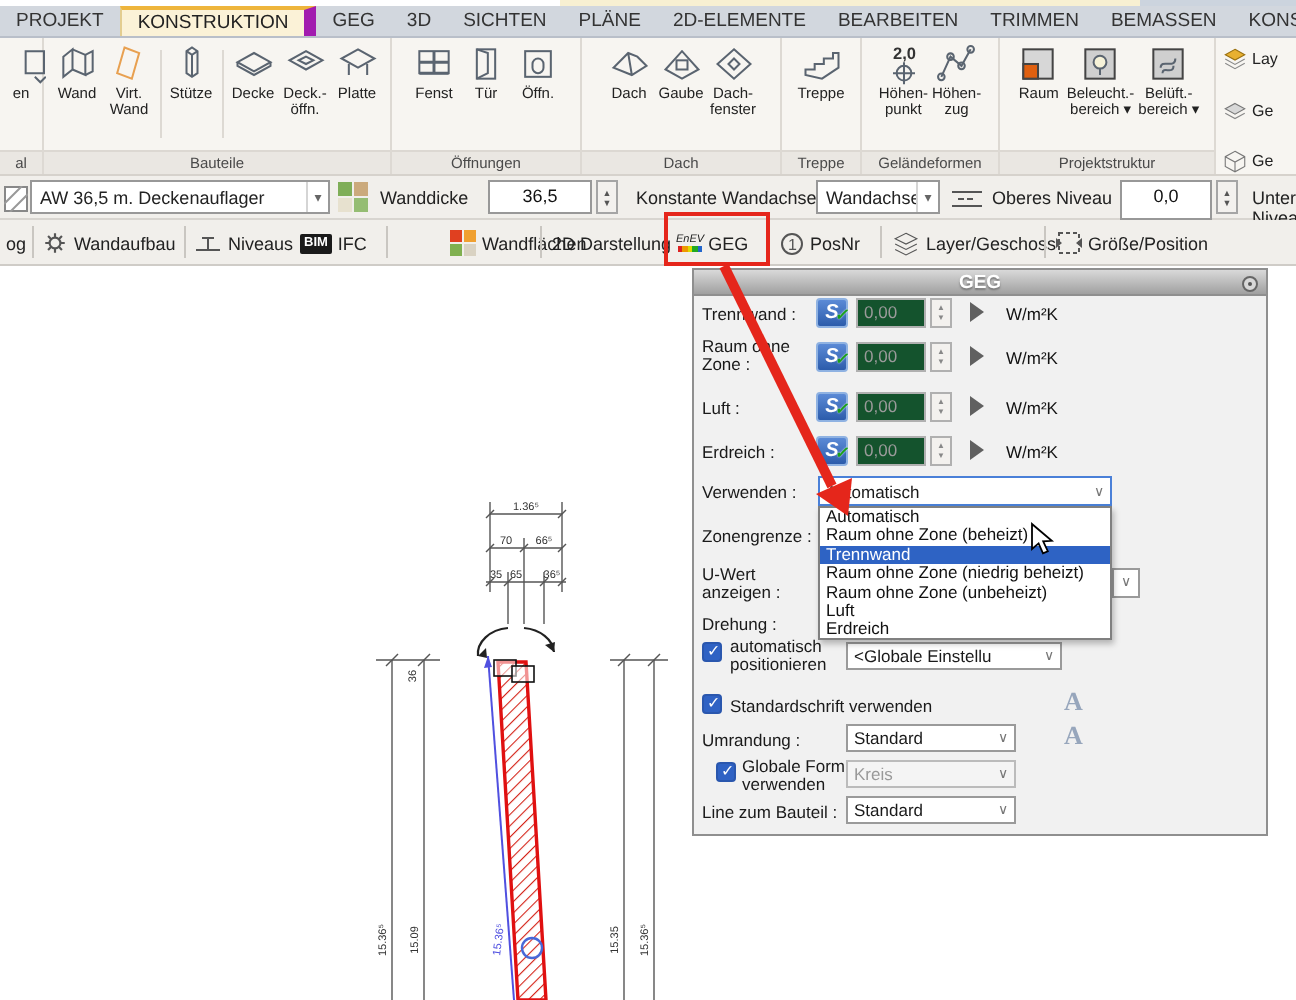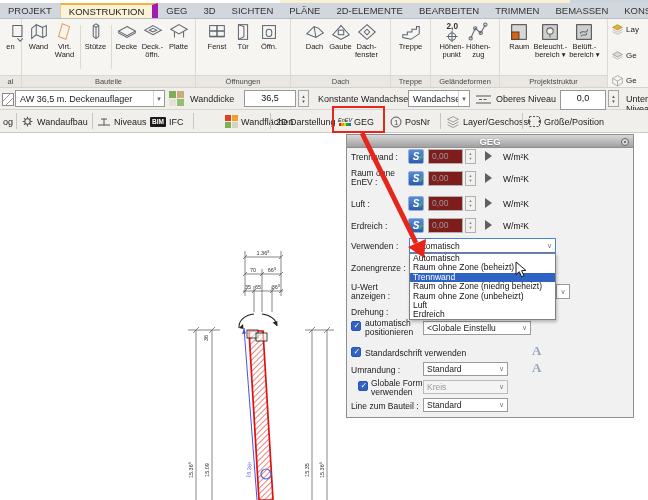--- a/index.html
+++ b/index.html
@@ -49,21 +49,21 @@
   .canvas { position:absolute; left:0; top:133px; width:648px; height:367px; background:#fff; }
 
   
   .panel { position:absolute; left:346px; top:134px; width:288px; height:284px; background:#f1f1f1; border:1px solid #8f8f8f; z-index:5; font-size:8.5px; color:#1a1a1a; }
   .phead { position:absolute; left:0; top:0; width:100%; height:13px; background:linear-gradient(#d9d9d9,#a0a0a0); border-bottom:1px solid #8f8f8f; text-align:center; font-size:9.5px; font-weight:bold; color:#fff; text-shadow:0 1px 1px #777; line-height:13px; }
   .pin { position:absolute; right:4px; top:2.5px; width:8px; height:8px; border:1px solid #666; border-radius:50%; background:#d8d8d8; }
   .pin:after { content:""; position:absolute; left:2px; top:2px; width:2px; height:2px; background:#555; border-radius:50%; }
   .plbl { position:absolute; white-space:nowrap; }
   .sbtn { position:absolute; width:16px; height:15px; background:linear-gradient(#5b8ad6,#2c5cab); border:1px solid #8fb2e2; border-radius:2px; color:#fff; font-weight:bold; font-style:italic; font-size:10px; text-align:center; line-height:14px; }
   .sbtn:after { content:"✓"; position:absolute; right:-1px; bottom:-2px; color:#17a017; font-size:8px; font-weight:bold; text-shadow:0 0 1px #fff; }
-  .pval { position:absolute; width:35px; height:15px; background:#7f1d1d; border:1px solid #b0b0b0; color:#9a9a9a; font-size:8.5px; text-align:left; padding-left:3px; line-height:13px; }
+  .pval { position:absolute; width:35px; height:15px; background:#14532d; border:1px solid #b0b0b0; color:#9a9a9a; font-size:8.5px; text-align:left; padding-left:3px; line-height:13px; }
   .pspin { position:absolute; width:11px; height:15px; background:#f3f1ee; border:1px solid #b0b0b0; display:flex; flex-direction:column; align-items:center; justify-content:center; font-size:4px; color:#888; line-height:4.5px; }
   .pplay { position:absolute; width:0; height:0; border-left:7px solid #606060; border-top:5px solid transparent; border-bottom:5px solid transparent; }
   .punit { position:absolute; white-space:nowrap; color:#111; }
   .pcombo { position:absolute; background:#fff; border:1px solid #9a9a9a; display:flex; align-items:center; font-size:8.5px; }
   .pcombo .ctext { flex:1; padding-left:3px; white-space:nowrap; overflow:hidden; }
   .pcombo .chev { width:11px; text-align:center; color:#777; font-size:7px; }
   .pcombo.focus { border-color:#4a80d8; }
   .pcombo.disabled { background:#f4f4f4; color:#999; border-color:#bbb; }
   .chk { position:absolute; width:10px; height:10px; background:#2f62c4; border:1px solid #2a57ae; border-radius:2px; }
   .chk:after { content:"✓"; position:absolute; left:1.5px; top:-1.5px; color:#fff; font-size:8px; }
@@ -506,21 +506,21 @@
     <div class="sbtn" style="left:61px;top:14px;">S</div>
     <div class="pval" style="left:81px;top:14px;">0,00</div>
     <div class="pspin" style="left:118px;top:14px;">
         <span>▲</span>
         <span>▼</span>
       </div>
     <div class="pplay" style="left:138px;top:16px;"></div>
     <span class="punit" style="left:156px;top:17px;">W/m²K</span>
 
     <span class="plbl" style="left:4px;top:33px;">Raum ohne</span>
-    <span class="plbl" style="left:4px;top:42px;">EnEV :</span>
+    <span class="plbl" style="left:4px;top:42px;">Zone :</span>
     <div class="sbtn" style="left:61px;top:36px;">S</div>
     <div class="pval" style="left:81px;top:36px;">0,00</div>
     <div class="pspin" style="left:118px;top:36px;">
         <span>▲</span>
         <span>▼</span>
       </div>
     <div class="pplay" style="left:138px;top:38px;"></div>
     <span class="punit" style="left:156px;top:39px;">W/m²K</span>
 
     <span class="plbl" style="left:4px;top:64px;">Luft :</span>

